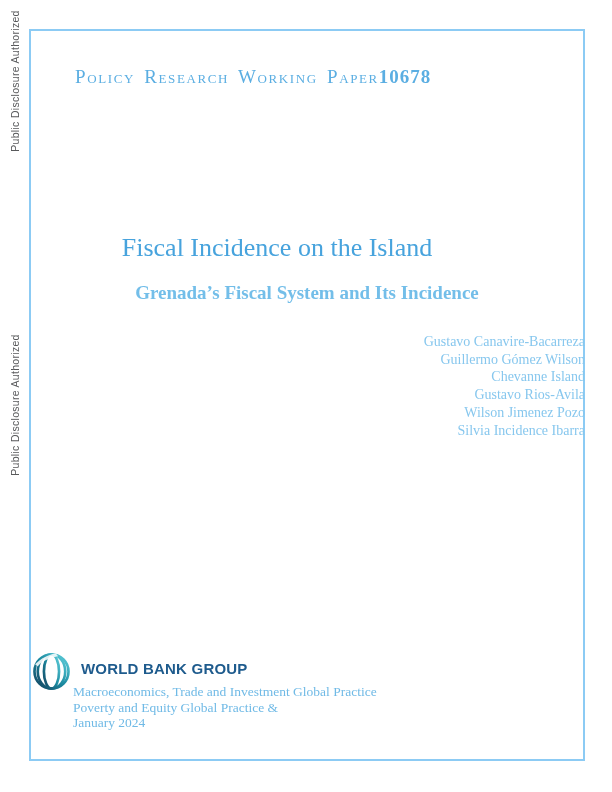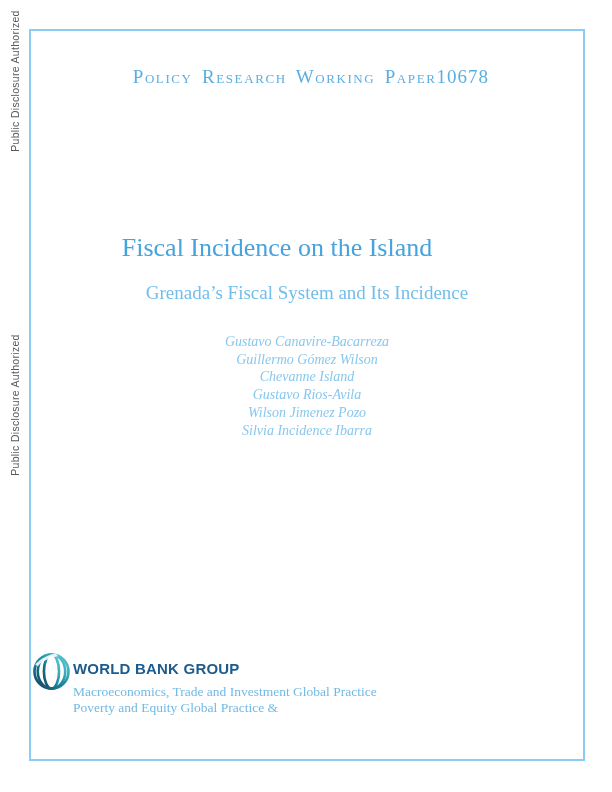--- a/index.html
+++ b/index.html
@@ -25,47 +25,47 @@
   .sidebar-label.top{top:81px;}
   .sidebar-label.middle{top:405px;}
   
   .frame{
     position:absolute;left:29px;top:29px;width:556px;height:732px;
     border:2px solid var(--border);
   }
   
   .header-row{
     position:absolute;left:75px;top:66px;width:414px;
-    display:flex;justify-content:flex-end;align-items:baseline;
+    display:flex;justify-content:flex-start;align-items:baseline;
     color:var(--header-text);font-size:19px;line-height:22px;
   }
   .series-title{
     font-variant:small-caps;letter-spacing:1.6px;word-spacing:3px;
   }
-  .paper-number{letter-spacing:1px;}
+  .paper-number{letter-spacing:1px;font-weight:bold;}
   
   .title{
     position:absolute;left:29px;top:233px;width:496px;
     text-align:center;font-weight:normal;
     font-size:26px;line-height:30px;color:var(--title-text);
   }
   .subtitle{
     position:absolute;left:29px;top:281px;width:556px;
-    text-align:center;font-weight:normal;
+    text-align:center;font-weight:bold;
     font-size:19px;line-height:23px;color:var(--subtitle-text);
   }
   .authors{
     position:absolute;left:29px;top:333px;width:556px;
-    text-align:center;font-style:italic;
+    text-align:right;
     font-size:14px;line-height:17.7px;color:var(--authors-text);
   }
   
   .globe{position:absolute;left:31px;top:651px;width:41px;height:41px;}
   .brand{
-    position:absolute;left:73px;top:661px;
+    position:absolute;left:81px;top:661px;
     font-family:"Liberation Sans","DejaVu Sans",sans-serif;
     font-weight:bold;font-size:15px;line-height:16px;
     letter-spacing:0.2px;color:var(--brand-text);
   }
   .footer-lines{
     position:absolute;left:73px;top:684px;width:420px;
     font-size:13.5px;line-height:15.6px;color:var(--footer-text);
   }
 </style>
 </head>
@@ -112,13 +112,14 @@
     <line x1="5.4" y1="27.6" x2="34.6" y2="27.6"></line>
   </g>
   <path d="M4 13 C 10 7, 16 4, 24 2.2 L 26.5 5 C 17 7, 10 10, 6.5 15 Z" fill="#ffffff" opacity="0.85"></path>
 </svg>
 
 <div class="brand">WORLD BANK GROUP</div>
 
 <div class="footer-lines">
   <div>Macroeconomics, Trade and Investment Global Practice</div>
   <div>Poverty and Equity Global Practice &amp;</div>
+  <div>January 2024</div>
 </div>
 
 </body></html>

